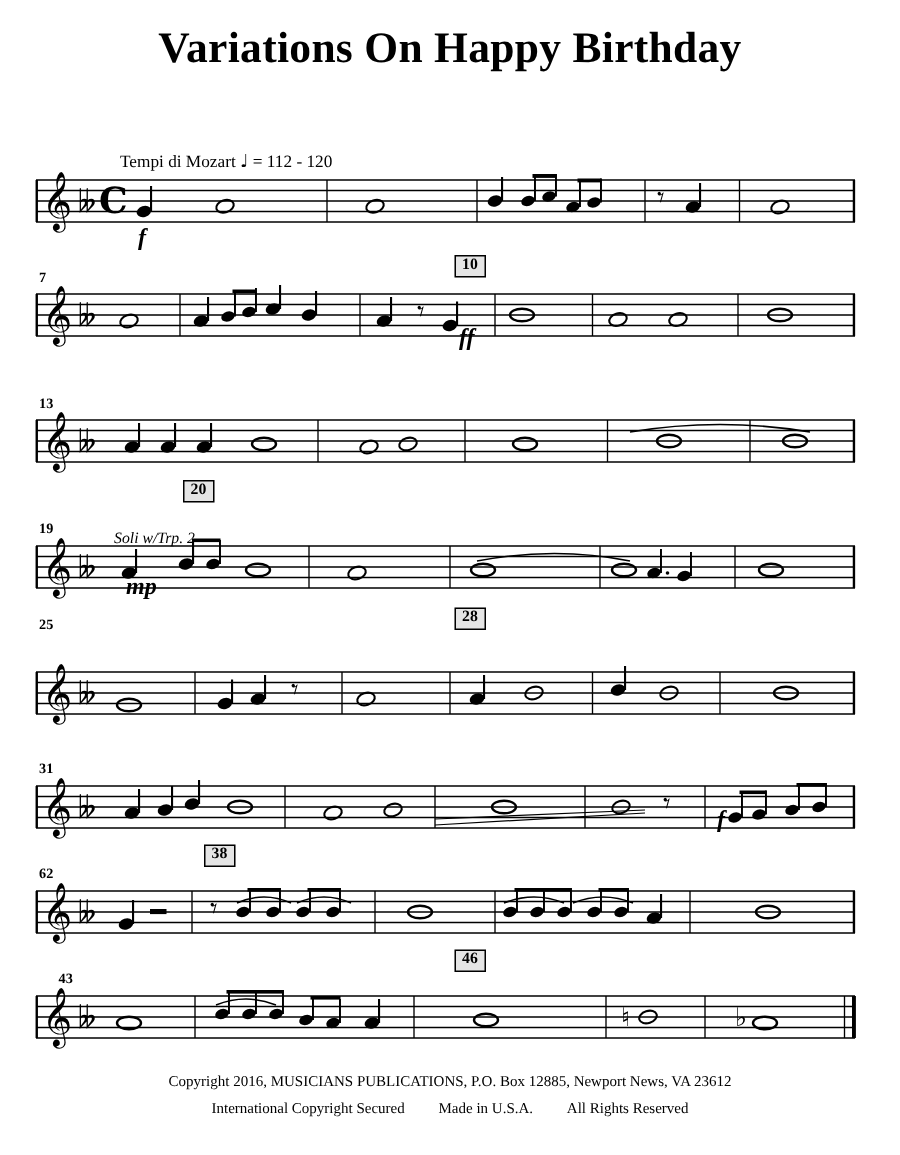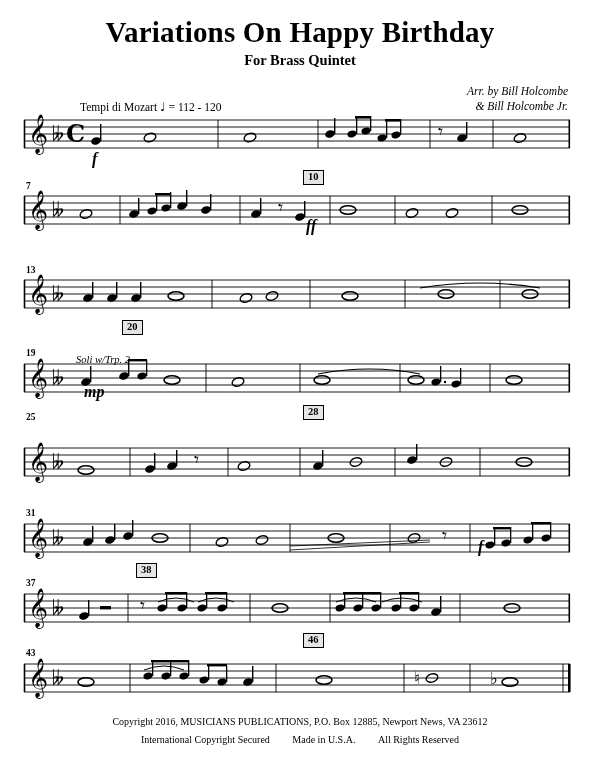--- a/index.html
+++ b/index.html
@@ -112,26 +112,21 @@
   .footer-2 span { margin: 0 10px; }
   svg { display: block; }
   .sys { position: absolute; left: 0; }
 </style>
 </head>
 <body>
 
 <div class="page">
 
   <div class="title">Variations On Happy Birthday</div>
-  <div class="subtitle">For Brass Quintet</div>
-
-  <div class="arranger">
-    <div>Arr. by  Bill Holcombe</div>
-    <div>&amp; Bill Holcombe Jr.</div>
-  </div>
+
 
   <div class="tempo" style="top:100px; left:80px;">
     <span>Tempi di Mozart</span>
     <span class="tempo-note">♩</span>
     <span>= 112 - 120</span>
   </div>
   <div class="rehearsal" style="top:170px; left:303px;">10</div>
   <div class="dynamic" style="top:150px; left:92px;">f</div>
 
   <div class="sys" style="top:112px;">
@@ -389,21 +384,21 @@
         <rect x="532" y="8" width="1.3" height="16"></rect>
         <ellipse cx="546" cy="22" rx="4.6" ry="3.3" transform="rotate(-18 546 22)"></ellipse>
         <rect x="550" y="6" width="1.3" height="16"></rect>
         <rect x="531" y="6" width="20" height="2.4"></rect>
         <path d="M 290 30 L 430 24" fill="none" stroke="#000" stroke-width="0.8"></path>
         <path d="M 290 34 L 430 26" fill="none" stroke="#000" stroke-width="0.8"></path>
       </g>
     </svg>
   </div>
 
-  <div class="measure-num" style="top:578px; left:26px;">37</div>
+  <div class="measure-num" style="top:578px; left:26px;">62</div>
   <div class="rehearsal" style="top:633px; left:303px;">46</div>
 
   <div class="sys" style="top:586px;">
     <svg width="600" height="60" viewBox="0 0 600 60">
       <g stroke="#000" stroke-width="0.9">
         <line x1="24" y1="8" x2="570" y2="8"></line>
         <line x1="24" y1="15" x2="570" y2="15"></line>
         <line x1="24" y1="22" x2="570" y2="22"></line>
         <line x1="24" y1="29" x2="570" y2="29"></line>
         <line x1="24" y1="36" x2="570" y2="36"></line>
@@ -448,21 +443,21 @@
         <ellipse cx="414" cy="22" rx="4.6" ry="3.3" transform="rotate(-18 414 22)"></ellipse>
         <rect x="418" y="6" width="1.3" height="16"></rect>
         <rect x="399" y="6" width="20" height="2.4"></rect>
         <ellipse cx="436" cy="26" rx="5" ry="3.6" transform="rotate(-18 436 26)"></ellipse>
         <rect x="440" y="10" width="1.4" height="16"></rect>
         <ellipse cx="512" cy="22" rx="8" ry="4.2" fill="none" stroke="#000" stroke-width="1.6"></ellipse>
       </g>
     </svg>
   </div>
 
-  <div class="measure-num" style="top:648px; left:26px;">43</div>
+  <div class="measure-num" style="top:648px; left:39px;">43</div>
 
   <div class="sys" style="top:656px;">
     <svg width="600" height="60" viewBox="0 0 600 60">
       <g stroke="#000" stroke-width="0.9">
         <line x1="24" y1="8" x2="570" y2="8"></line>
         <line x1="24" y1="15" x2="570" y2="15"></line>
         <line x1="24" y1="22" x2="570" y2="22"></line>
         <line x1="24" y1="29" x2="570" y2="29"></line>
         <line x1="24" y1="36" x2="570" y2="36"></line>
         <line x1="24.5" y1="8" x2="24.5" y2="36" stroke-width="1.6"></line>

